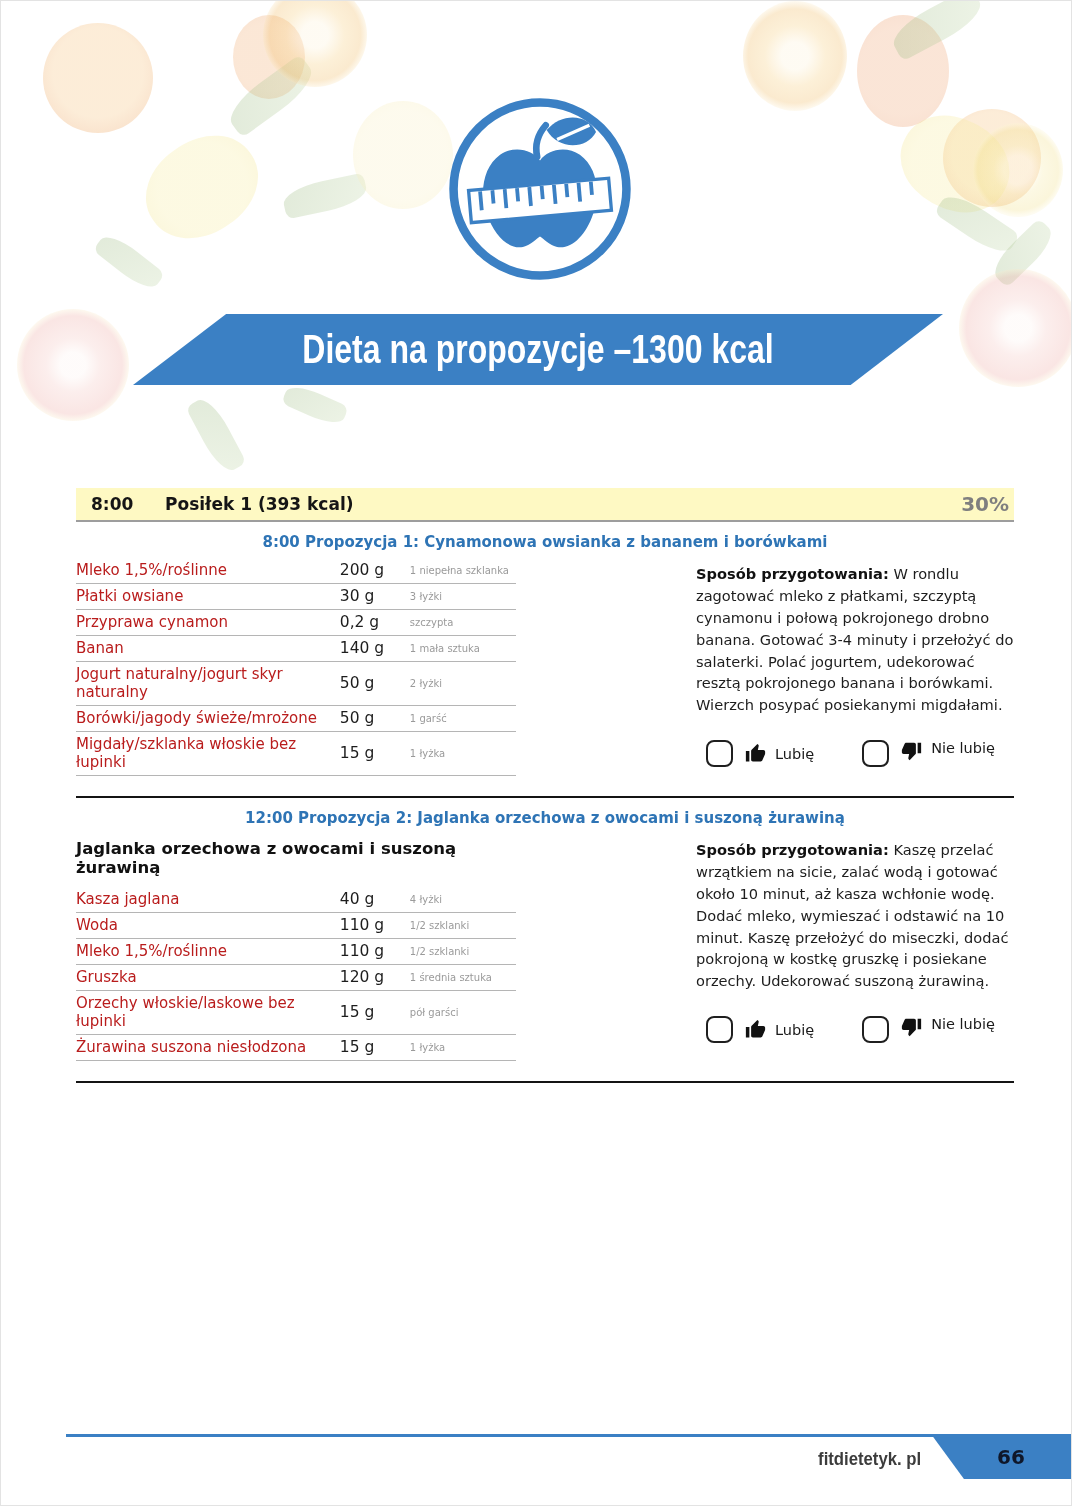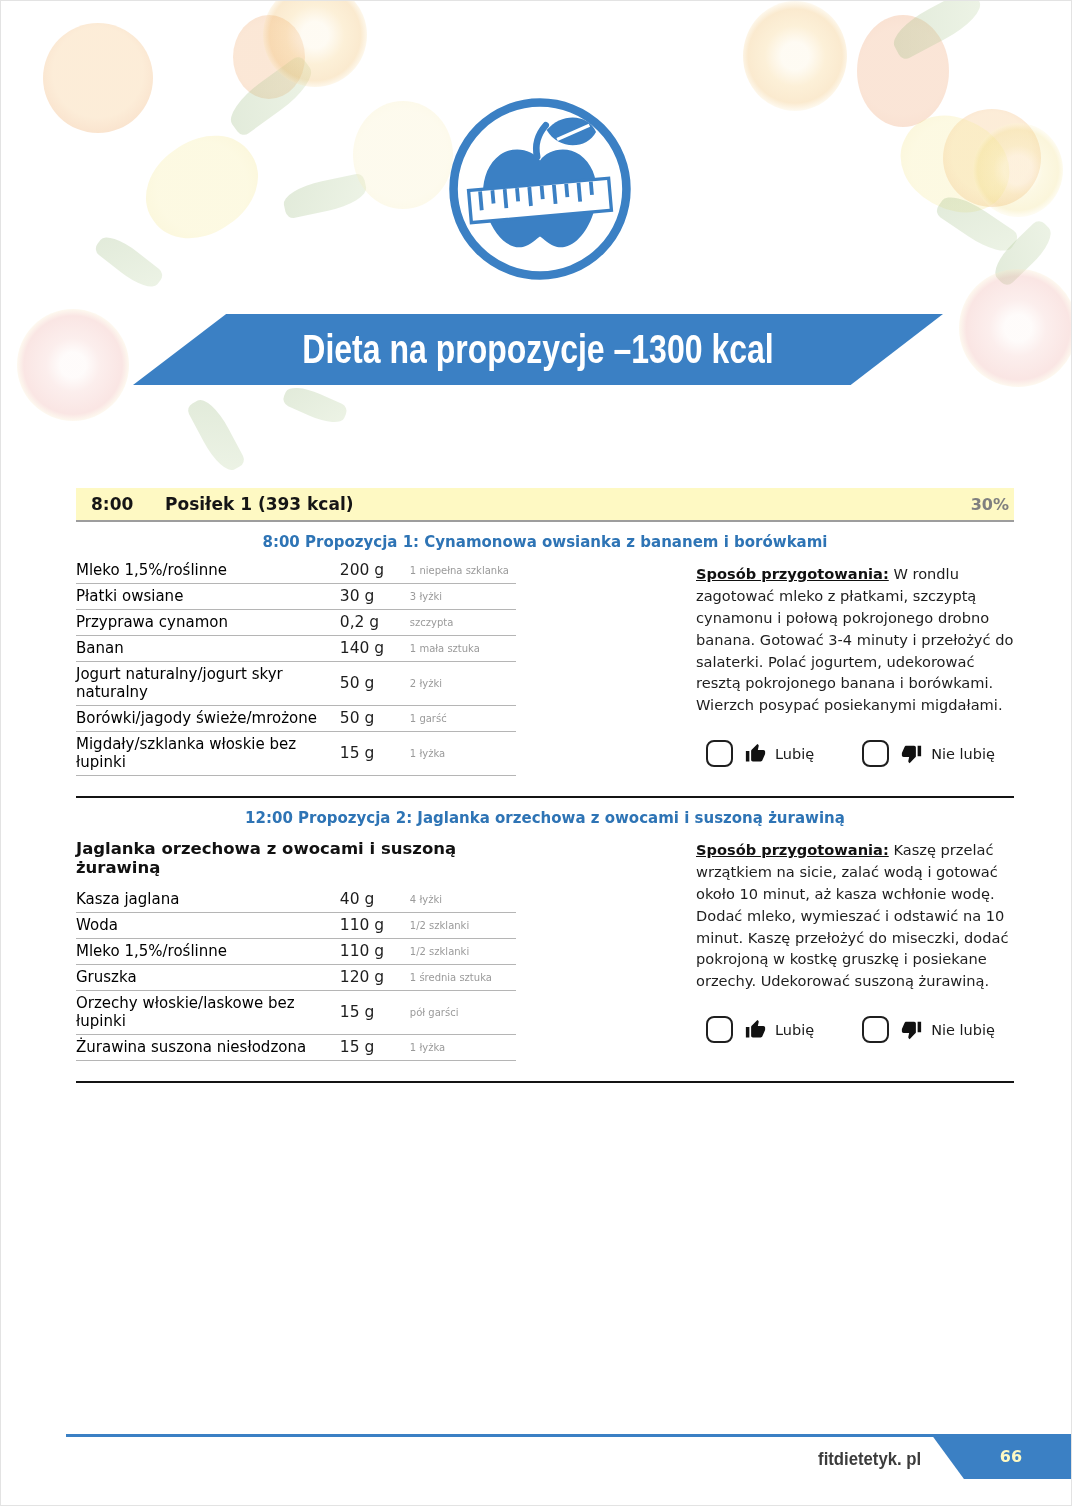--- a/index.html
+++ b/index.html
@@ -42,51 +42,51 @@
   .banner-title{position:absolute;left:132px;top:313px;width:810px;height:71px;
           display:flex;align-items:center;justify-content:center;
           color:#fff;font-family:"Liberation Sans",sans-serif;font-weight:700;font-size:40px;
           transform:scaleX(.8);letter-spacing:0;white-space:nowrap;}
 
   
   .content{position:absolute;left:75px;top:487px;width:938px;}
   .meal-bar{height:32px;background:#fef9c3;border-bottom:2px solid #9d9d9d;
             display:flex;align-items:center;font-weight:700;font-size:17px;color:#151515;}
   .meal-time{margin-left:15px;width:74px;}
-  .meal-pct{margin-left:auto;margin-right:5px;color:#7f7f7f;font-weight:600;font-size:16px;}
+  .meal-pct{margin-left:auto;margin-right:5px;color:#7f7f7f;font-weight:600;font-size:20px;}
   .prop-heading{text-align:center;color:#2e74b5;font-weight:700;font-size:15px;margin:11px 0 7px;}
   .cols{display:flex;align-items:flex-start;}
   .col-left{width:440px;flex:0 0 auto;}
   .col-right{width:318px;flex:0 0 auto;margin-left:180px;}
   .dish{font-weight:700;font-size:16.5px;margin:5px 0 10px;color:#111;}
   table.ing{width:440px;border-collapse:collapse;}
   table.ing td{border-bottom:1px solid #b5b5b5;padding:3px 0 4px;vertical-align:middle;}
-  td.i-name{width:256px;font-size:15px;padding-left:5px;padding-right:8px;color:#000000;}
+  td.i-name{width:256px;font-size:15px;padding-left:5px;padding-right:8px;color:#b91c1c;}
   td.i-amt{width:68px;font-size:15.5px;color:#1d1d1d;}
   td.i-meas{width:103px;font-size:10px;color:#9a9a9a;}
   .prep{font-size:14.6px;line-height:1.5;color:#1d1d1d;margin-top:5px;}
-  .prep b{color:#111;text-decoration:underline;}
+  .prep b{color:#111;}
   .like-row{display:flex;align-items:center;margin-top:24px;}
   .chk{width:27px;height:27px;border:2.5px solid #1f1f1f;border-radius:8px;box-sizing:border-box;background:#fff;cursor:pointer;}
   .chk.first{margin-left:10px;}
   .thumb{margin-left:12px;width:21px;height:21px;}
   .thumb svg{width:21px;height:21px;fill:#111;display:block;}
   .like-label{margin-left:9px;font-size:14.5px;color:#1a1a1a;}
-  .grp2{margin-left:48px;display:flex;align-items:center;}
+  .grp2{margin-left:48px;display:flex;align-items:flex-start;}
   .grp1{display:flex;align-items:center;}
   .divider{border-top:2px solid #141414;margin-top:20px;}
 
   
   .footer-line{position:absolute;left:65px;top:1433px;width:1007px;height:3px;background:#3b80c4;}
   .footer-site{position:absolute;top:1447px;right:150px;font-family:"Liberation Sans",sans-serif;
                font-weight:700;font-size:19px;color:#3c3c3c;transform:scaleX(.88);transform-origin:right center;}
   .page-tab{position:absolute;left:930px;top:1433px;width:142px;height:45px;background:#3b80c4;
             clip-path:polygon(0 0,100% 0,100% 100%,23.2% 100%);
             display:flex;align-items:center;justify-content:center;}
-  .page-num{color:#fef9c3;font-weight:700;font-size:16px;padding-left:18px;}
+  .page-num{color:#0f172a;font-weight:700;font-size:20px;padding-left:18px;}
 </style>
 </head>
 <body>
 
 <div class="page">
 
   <div class="decor">
     <div class="blob f-orange-l"></div>
     <div class="blob f-mand-l"></div>
     <div class="leaf l-1"></div>

